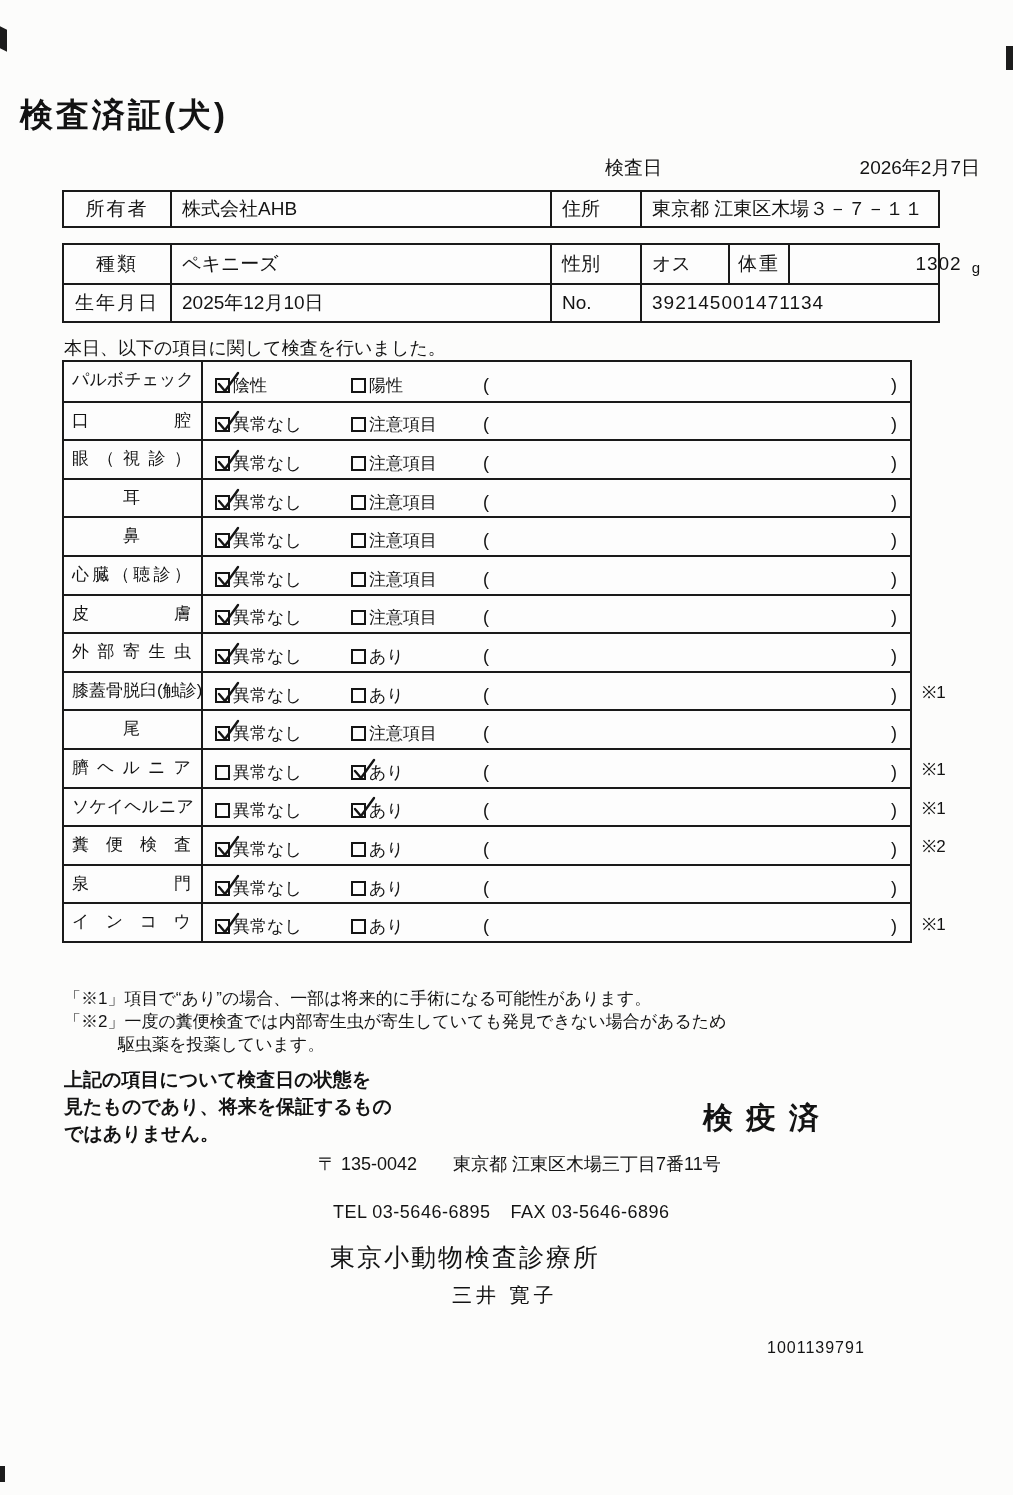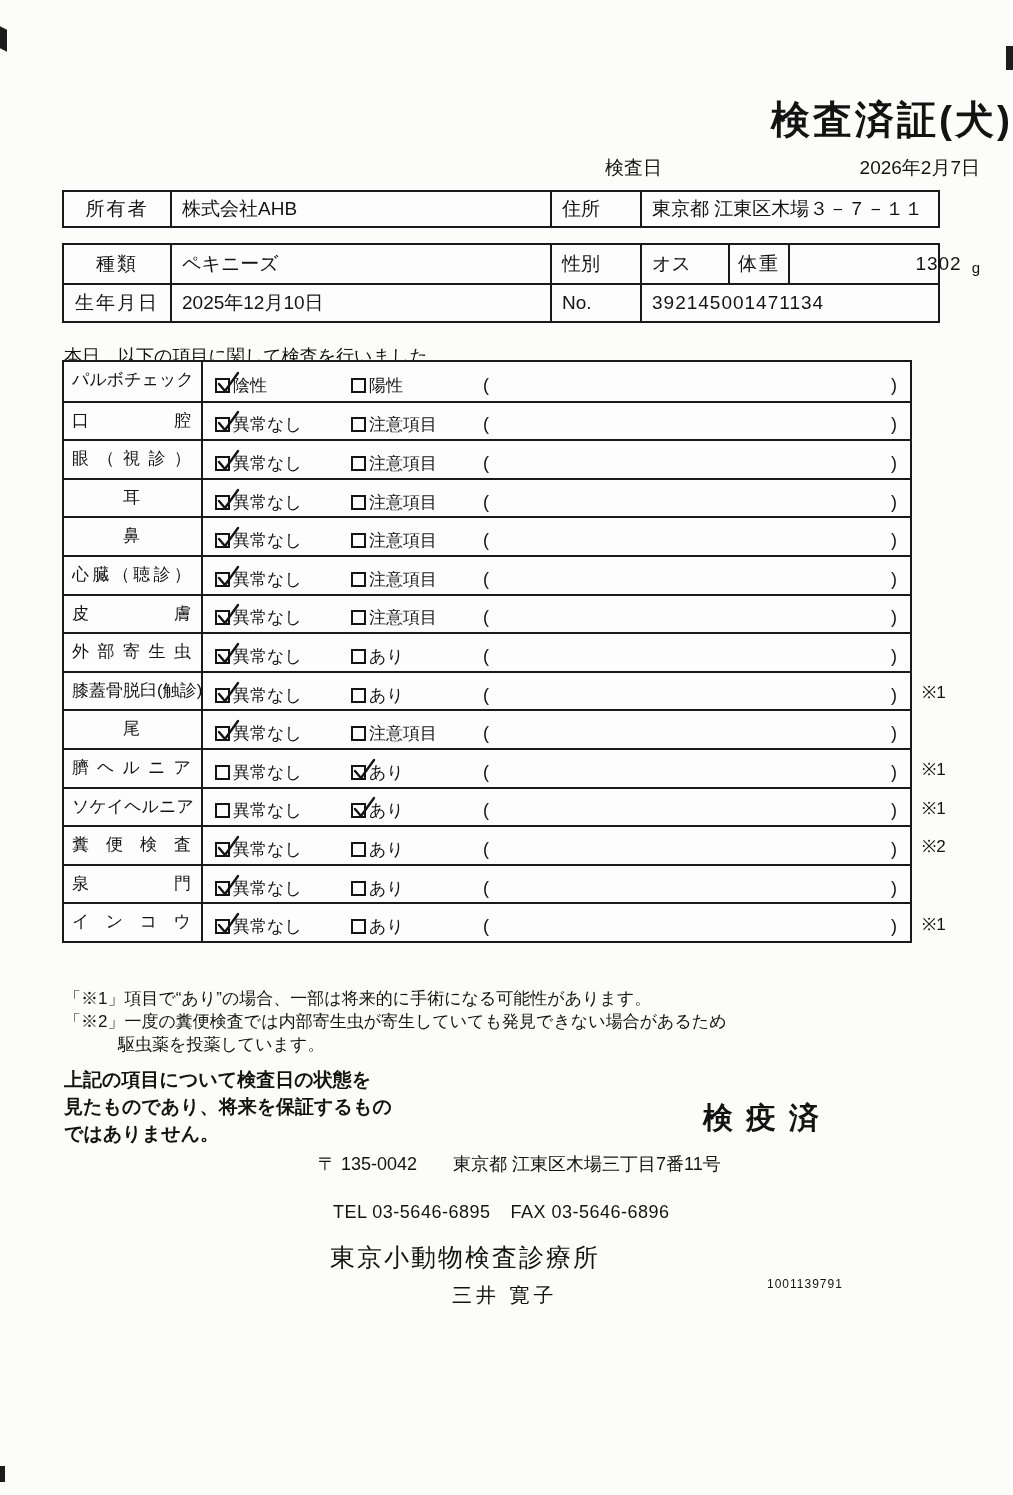--- a/index.html
+++ b/index.html
@@ -12,22 +12,22 @@
     background: #fcfcfb;
     font-family: "Liberation Sans", sans-serif;
     color: #131313;
     overflow: hidden;
   }
   .abs { position: absolute; }
 
   
   .title {
     top: 93px; left: 0; width: 100%;
-    text-align: right;
-    font-size: 39px; font-weight: 700; letter-spacing: 3px; padding-left: 20px;
+    text-align: left;
+    font-size: 33px; font-weight: 700; letter-spacing: 3px; padding-left: 20px;
   }
 
   
   .insp-row {
     top: 155px; left: 565px; width: 375px;
     display: flex; justify-content: space-between; align-items: center;
     font-size: 19px;
     margin-left: 40px;
   }
 
@@ -55,21 +55,21 @@
   .w332 { width: 380px; flex: none; }
   .w90  { width: 90px;  flex: none; }
   .w88  { width: 88px;  flex: none; }
   .w60  { width: 60px;  flex: none; }
   .w202 { width: 202px; flex: none; }
   .w350 { width: 350px; flex: none; }
 
   .unit { font-size: 15px; margin-left: 10px; margin-top: 6px; }
   .num  { letter-spacing: 1px; }
 
-  .intro { top: 344px; left: 64px; font-size: 18px; text-align: right; }
+  .intro { top: 336px; left: 64px; font-size: 18px; text-align: right; }
 
   
   .exam-table { top: 360px; left: 62px; width: 850px; }
   .exam-row { position: relative; display: flex; height: 38.6px; }
   .exam-row + .exam-row { border-top: 2px solid #1a1a1a; }
   .exam-label {
     width: 139px; flex: none;
     border-right: 2px solid #1a1a1a;
     padding: 0 10px 0 8px;
     line-height: 36px;
@@ -106,21 +106,21 @@
   .footnotes .fn-indent { margin-left: 54px; }
 
   .disclaimer { top: 1066px; left: 64px; font-size: 19px; line-height: 27px; font-weight: 700; }
 
   .stamp { top: 1098px; left: 703px; font-size: 30px; font-weight: 700; letter-spacing: 13px; }
 
   .addr-line { top: 1152px; left: 318px; display: flex; gap: 36px; font-size: 18px; }
   .tel-line  { top: 1202px; left: 333px; display: flex; gap: 20px; font-size: 18px; letter-spacing: 0.5px; }
   .clinic    { top: 1241px; left: 330px; font-size: 25px; letter-spacing: 2px; }
   .vet       { top: 1282px; left: 452px; font-size: 20px; letter-spacing: 4px; }
-  .serial    { top: 1277px; left: 767px; font-size: 12px; letter-spacing: 1px; }
+  .serial    { top: 1339px; left: 767px; font-size: 16px; letter-spacing: 1px; }
 
   
   .artifact { background: #1c1c1c; }
   .artifact.a1 { top: 28px; left: 0; width: 7px; height: 22px; transform: skewY(25deg); }
   .artifact.a2 { top: 46px; left: 1006px; width: 7px; height: 24px; }
   .artifact.a3 { top: 1466px; left: 0; width: 5px; height: 16px; }
 </style>
 </head>
 <body>
 

